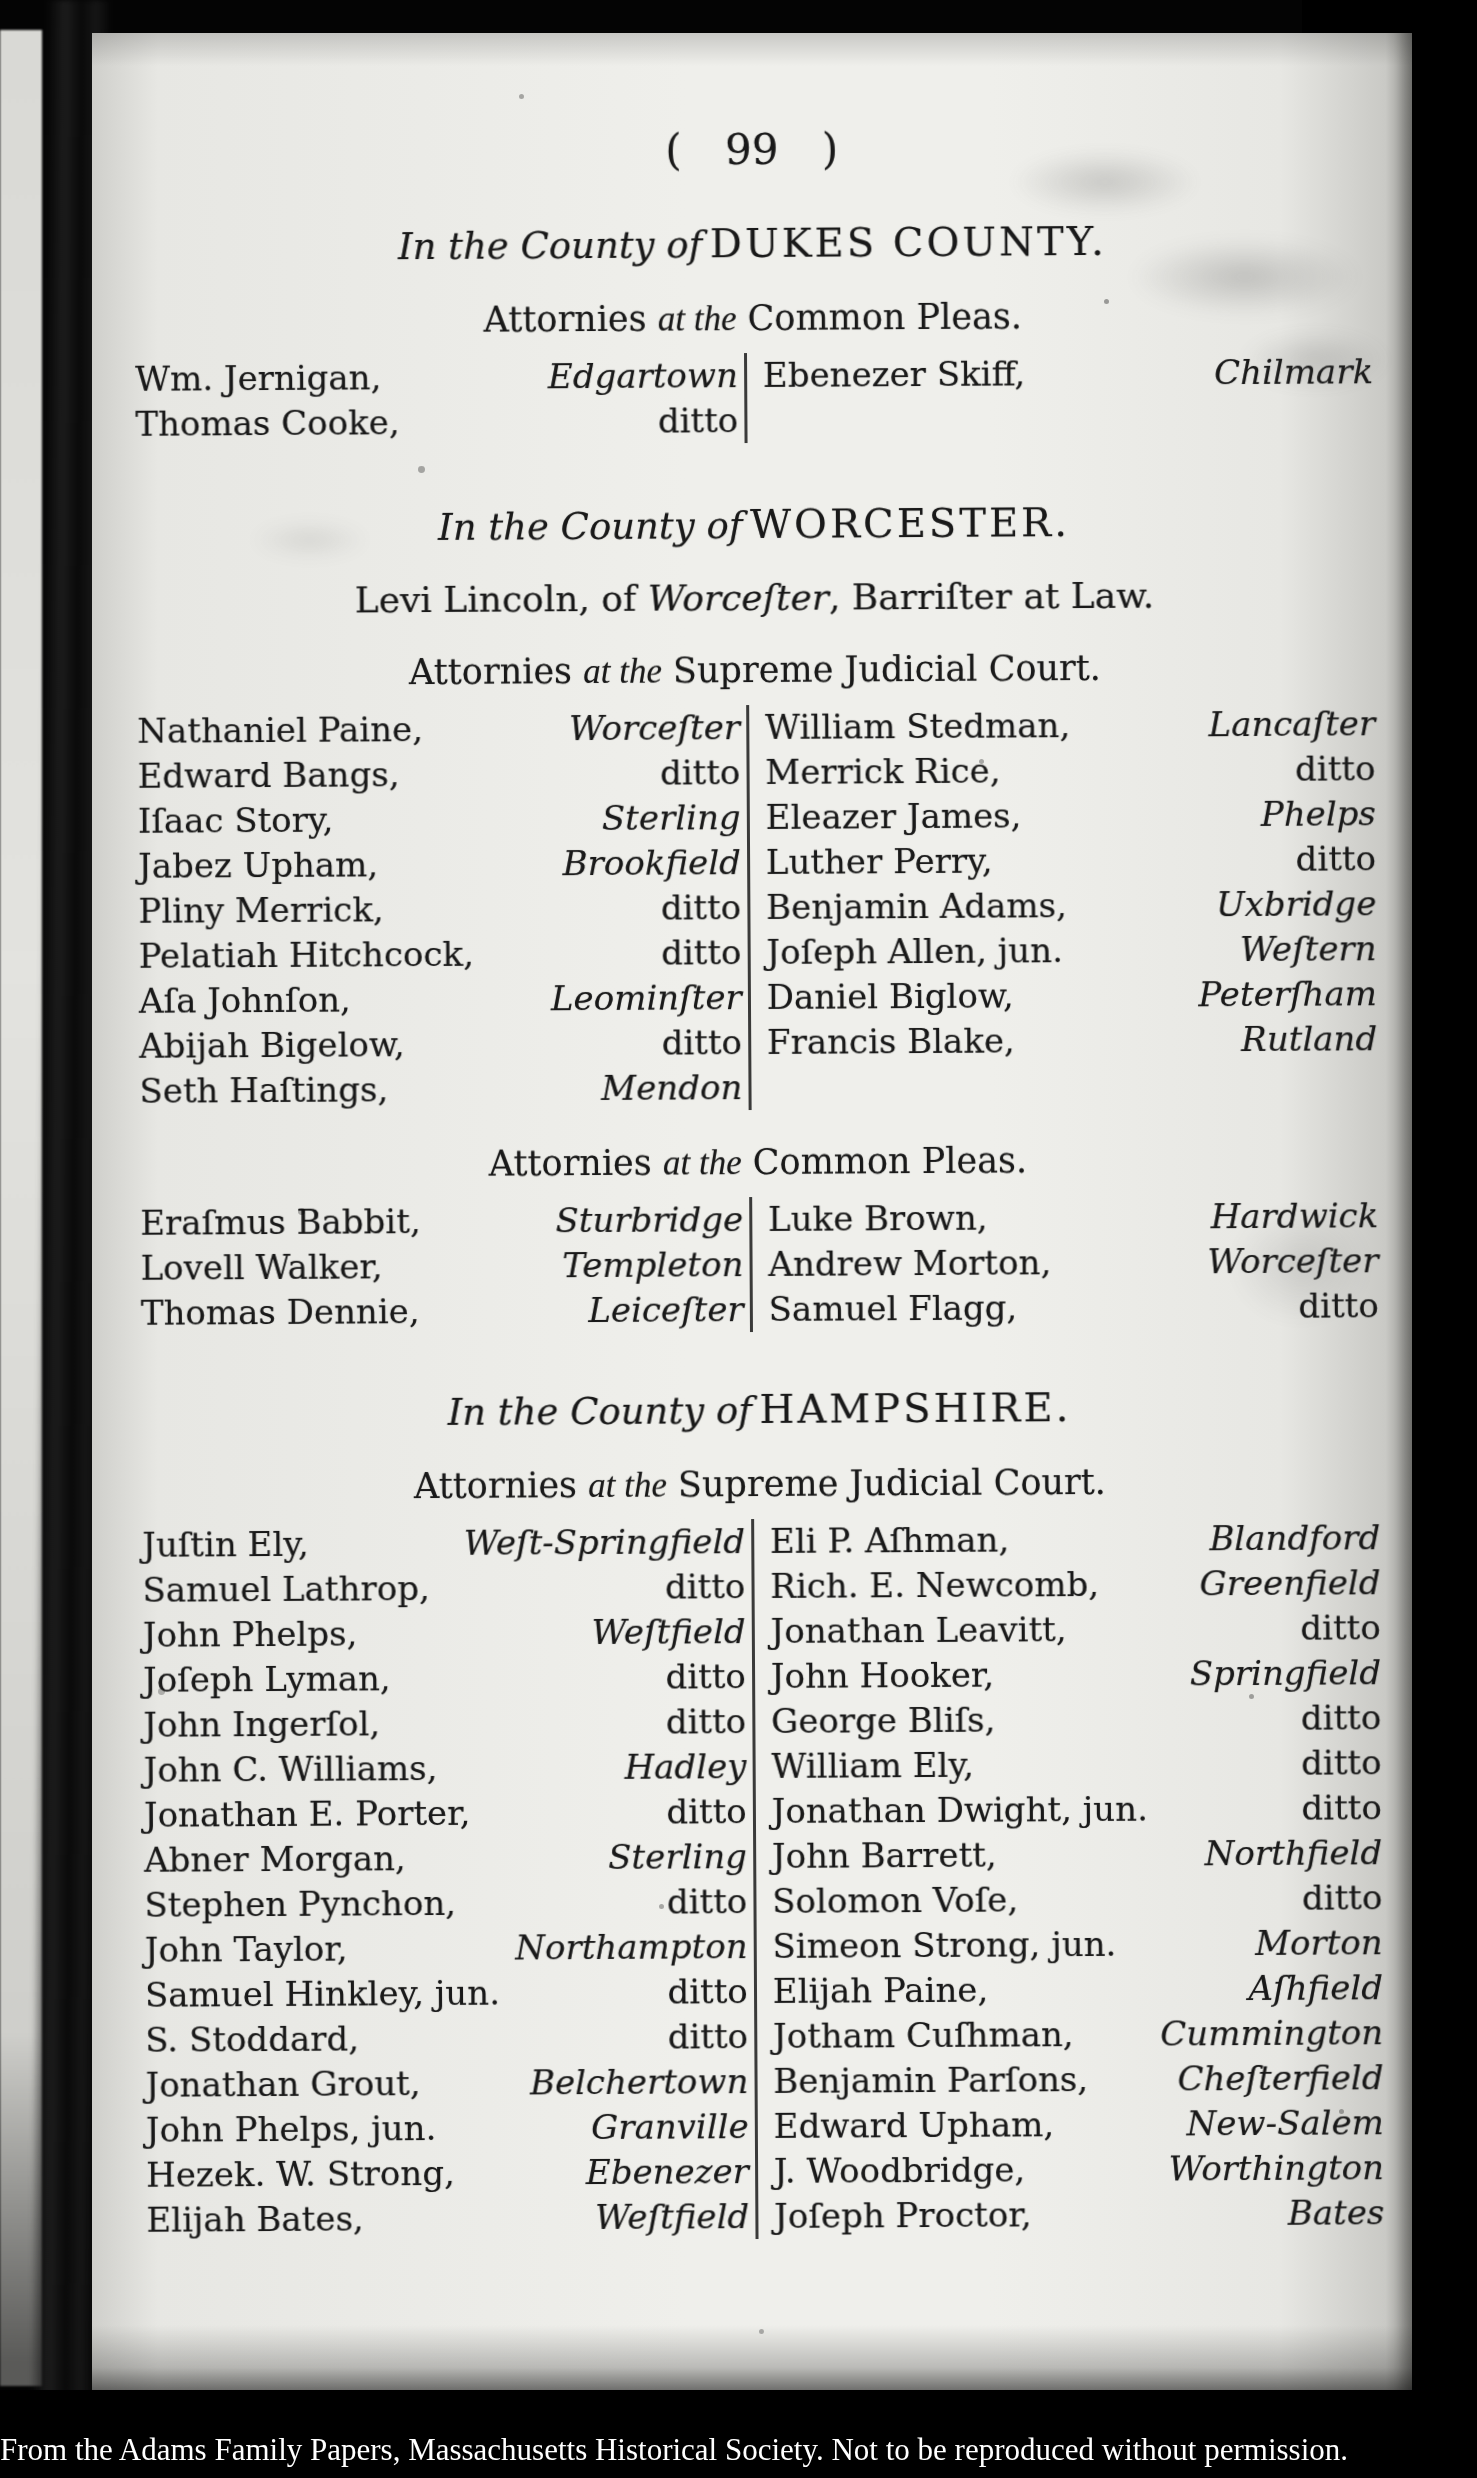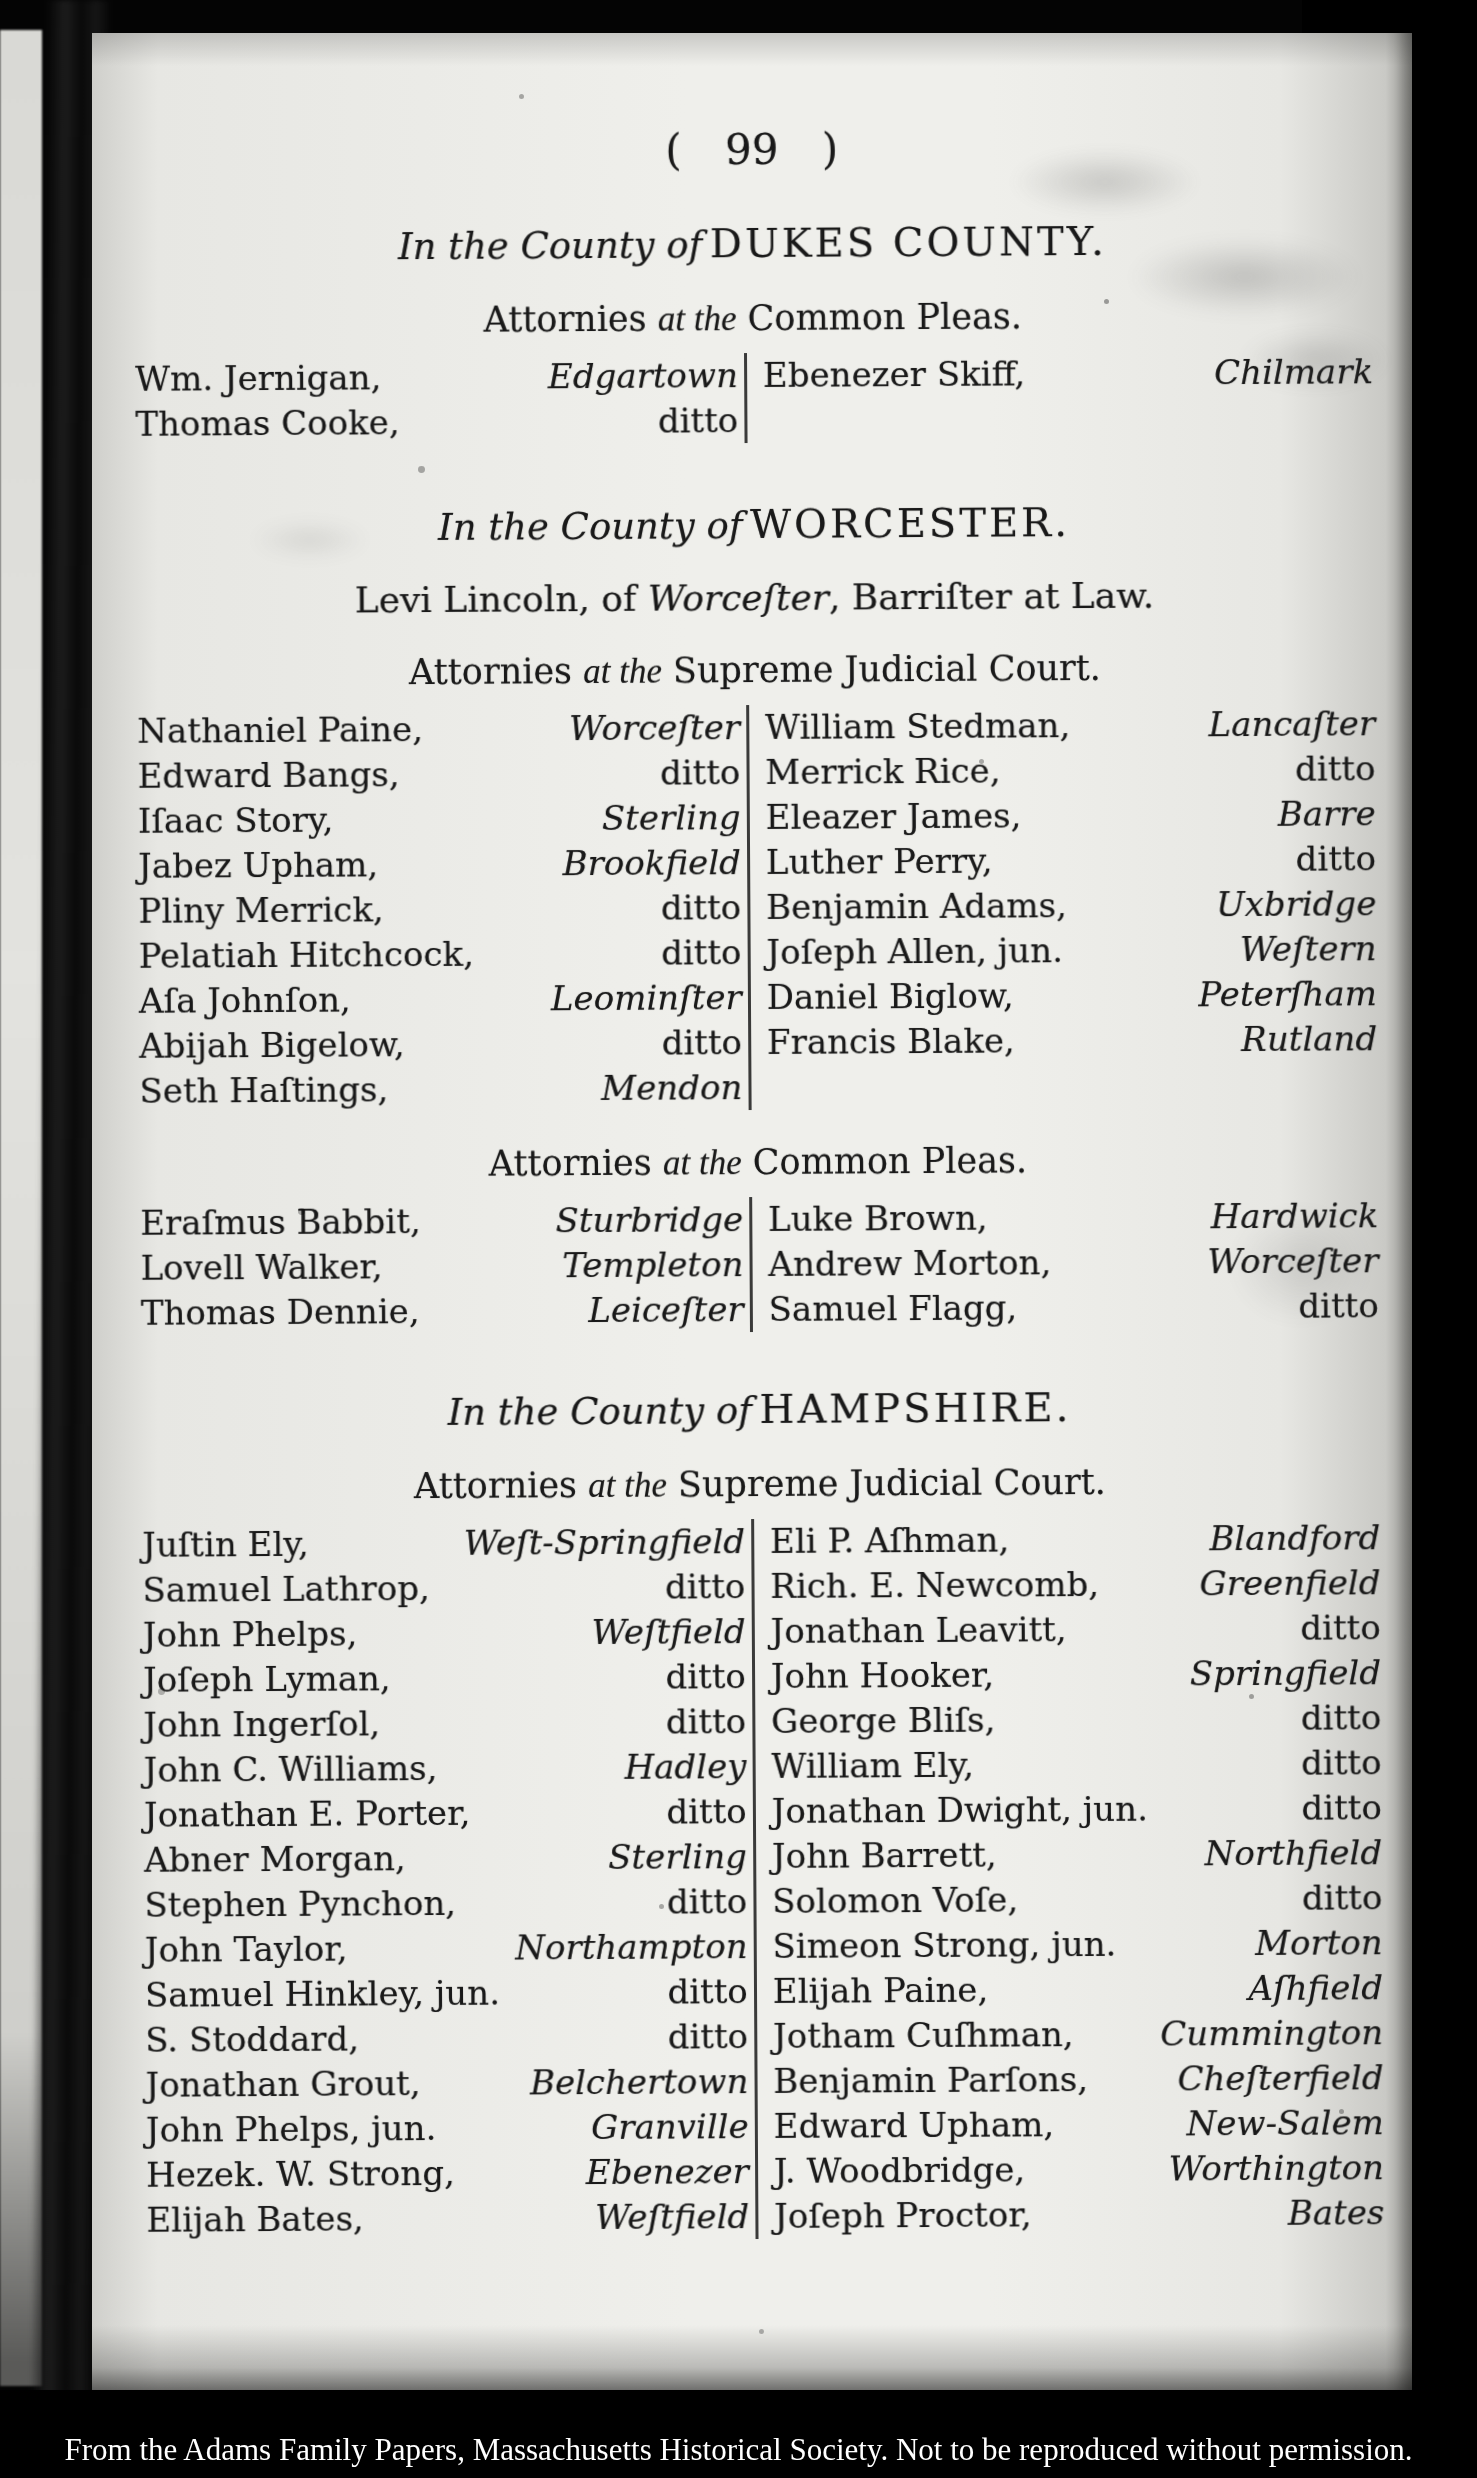--- a/index.html
+++ b/index.html
@@ -64,21 +64,21 @@
   .sm5{left:250px;top:520px;width:120px;height:40px;opacity:.25;}
   .dots{position:absolute;left:0;top:0;width:3px;height:3px;border-radius:50%;
         box-shadow:420px 468px 0 2px rgba(0,0,0,.30), 1105px 300px 0 1px rgba(0,0,0,.35),
                    980px 760px 0 1px rgba(0,0,0,.3), 300px 1210px 0 2px rgba(0,0,0,.28),
                    1250px 1695px 0 1px rgba(0,0,0,.32), 660px 1905px 0 1px rgba(0,0,0,.3),
                    160px 1690px 0 2px rgba(0,0,0,.25), 1340px 2110px 0 1px rgba(0,0,0,.3),
                    760px 2330px 0 1px rgba(0,0,0,.28), 520px 95px 0 1px rgba(0,0,0,.3);}
 
   
   .footerbar{position:absolute;left:0;bottom:0;width:1477px;height:88px;background:#000;}
-  .credit{position:absolute;left:0;bottom:10px;width:100%;text-align:center;color:#fff;
+  .credit{position:absolute;left:0;bottom:10px;width:100%;color:#fff;
           font-family:"Liberation Serif",serif;font-size:31px;}
 </style>
 </head>
 <body>
 
 <div class="stage">
 
   <div class="sliver"></div>
   <div class="gutter"></div>
 
@@ -173,21 +173,21 @@
               <div class="row">
                 <span class="nm">William Stedman,</span>
                 <span class="pl it">Lancaſter</span>
               </div>
               <div class="row">
                 <span class="nm">Merrick Rice,</span>
                 <span class="pl ditto">ditto</span>
               </div>
               <div class="row">
                 <span class="nm">Eleazer James,</span>
-                <span class="pl it">Barre</span>
+                <span class="pl it">Phelps</span>
               </div>
               <div class="row">
                 <span class="nm">Luther Perry,</span>
                 <span class="pl ditto">ditto</span>
               </div>
               <div class="row">
                 <span class="nm">Benjamin Adams,</span>
                 <span class="pl it">Uxbridge</span>
               </div>
               <div class="row">

